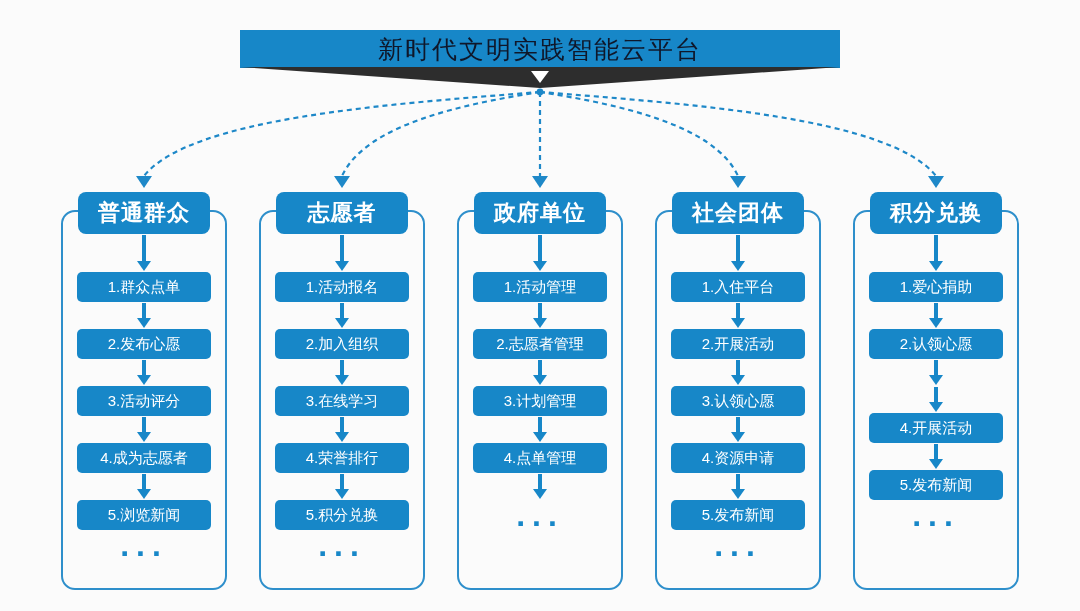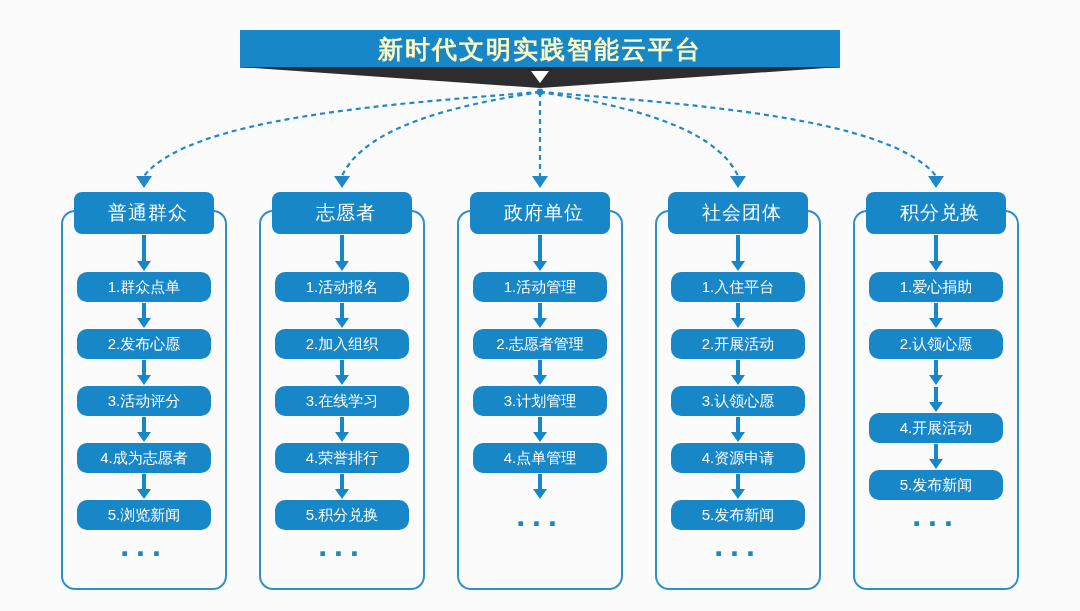--- a/index.html
+++ b/index.html
@@ -23,23 +23,23 @@
     left: 240px;
     top: 30px;
     width: 600px;
     height: 38px;
     background: #1787c8;
     display: flex;
     align-items: center;
     justify-content: center;
   }
   .banner-title {
-    color: #fef9c3;
+    color: #0f172a;
     font-size: 25px;
-    font-weight: bold;
+    font-weight: normal;
     letter-spacing: 2px;
     white-space: nowrap;
   }
   
   .overlay {
     position: absolute;
     left: 0;
     top: 0;
     width: 1080px;
     height: 611px;
@@ -71,31 +71,30 @@
   }
   .col-header {
     width: 132px;
     height: 42px;
     background: #1787c8;
     border-radius: 8px;
     display: flex;
     align-items: center;
     justify-content: center;
     color: #ffffff;
-    font-size: 19px;
-    font-weight: normal;
+    font-size: 22px;
+    font-weight: bold;
     letter-spacing: 1px;
     z-index: 2;
-    padding-left: 8px;
   }
   .flow-step {
     width: 134px;
     height: 30px;
     background: #1787c8;
-    border-radius: 10px;
+    border-radius: 5px;
     display: flex;
     align-items: center;
     justify-content: center;
     color: #ffffff;
     font-size: 15px;
     white-space: nowrap;
     z-index: 2;
   }
   .v-arrow {
     display: flex;

